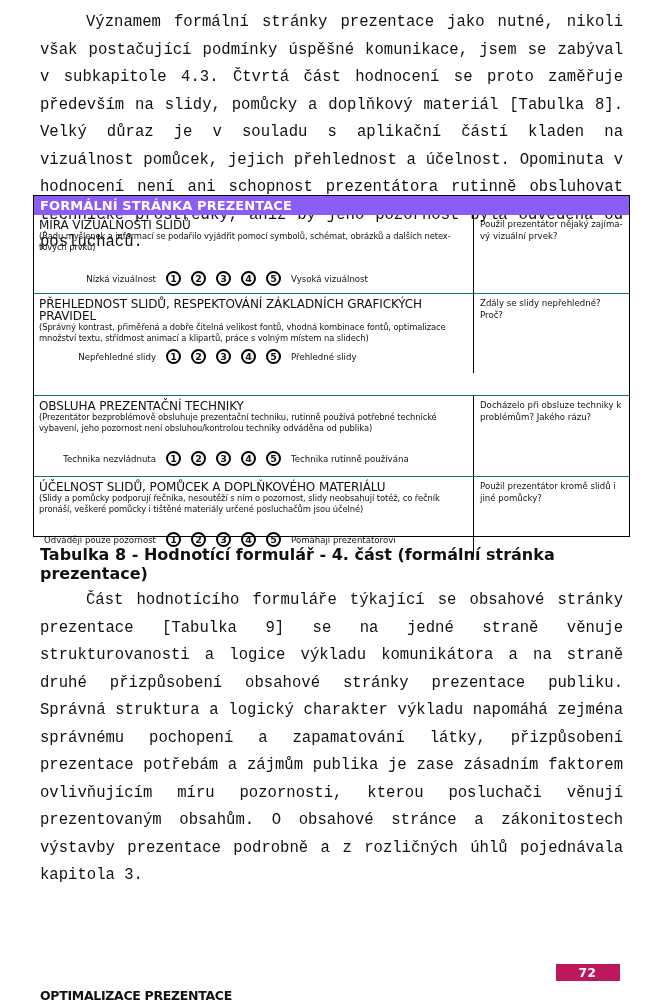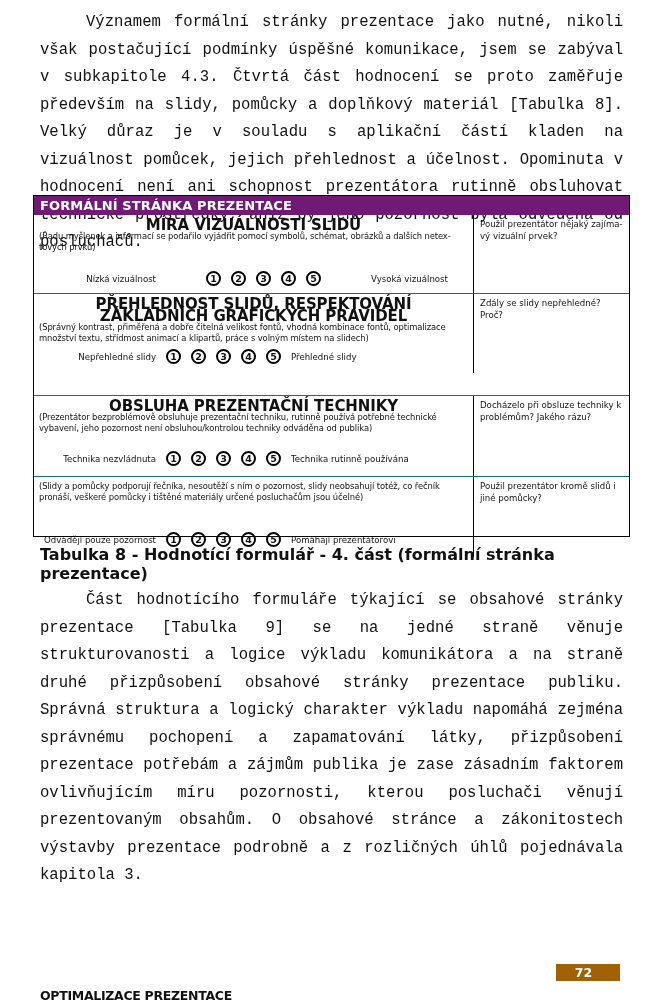--- a/index.html
+++ b/index.html
@@ -13,35 +13,35 @@
     text-indent: 46px; hyphens: manual;
   }
   #para1 { top: 9px; }
   #para2 { top: 587px; }
 
   .form-table {
     position: absolute; left: 33px; top: 195px; width: 597px; height: 342px;
     border: 1.5px solid #000; box-sizing: border-box;
   }
   .form-header {
-    background: #701a75; color: #fff; height: 19px; line-height: 19px;
+    background: #8b5cf6; color: #fff; height: 19px; line-height: 19px;
     font-size: 13px; font-weight: bold; padding-left: 6px; letter-spacing: 0.1px;
   }
   .form-row {
     position: relative; border-top: 1px solid #0f766e; display: flex; box-sizing: border-box;
   }
   .form-row.first { border-top: none; }
   .row-left {
     width: 440px; border-right: 1px solid #000; padding: 4px 5px 0 5px; box-sizing: border-box;
     position: relative;
   }
   .row-right {
     flex: 1; padding: 4px 6px 0 6px; font-size: 8.6px; line-height: 11.5px; box-sizing: border-box;
   }
-  .crit-title { font-size: 15px; font-weight: bold; line-height: 12px; letter-spacing: -0.1px; text-align: center; }
+  .crit-title { font-size: 12px; font-weight: normal; line-height: 12px; letter-spacing: -0.1px; }
   .crit-desc { font-size: 8.4px; line-height: 11px; margin-top: 0px; letter-spacing: -0.1px; }
   .scale {
     position: absolute; left: 0; right: 0; display: flex; align-items: center;
     font-size: 8.6px;
   }
   .scale-low { text-align: right; padding-right: 10px; box-sizing: border-box; }
   .circles { display: flex; gap: 10px; }
   .circle {
     width: 15px; height: 15px; border: 2px solid #000; border-radius: 50%;
     box-sizing: border-box; display: flex; align-items: center; justify-content: center;
@@ -51,37 +51,37 @@
 
   .caption {
     position: absolute; left: 40px; top: 545px; font-size: 16px; font-weight: bold;
   }
 
   .footer-title {
     position: absolute; left: 40px; top: 988px; font-size: 12.5px; font-weight: bold; letter-spacing: -0.3px;
   }
   .page-num {
     position: absolute; left: 556px; top: 964px; width: 64px; height: 17px;
-    background: #a16207; color: #fff; font-size: 12.5px; font-weight: bold;
-    text-align: center; padding-right: 9px; box-sizing: border-box; line-height: 17px;
+    background: #be185d; color: #fff; font-size: 12.5px; font-weight: bold;
+    text-align: right; padding-right: 24px; box-sizing: border-box; line-height: 17px;
   }
 </style>
 </head>
 <body>
 
 <p id="para1" class="para serif" style="margin:0;">Významem formální stránky prezentace jako nutné, nikoli však postačující pod­mínky úspěšné komunikace, jsem se zabýval v subkapitole 4.3. Čtvrtá část hodnocení se proto zaměřuje především na slidy, pomůcky a doplňkový materiál [Tabulka 8]. Velký dů­raz je v souladu s aplikační částí kladen na vizuálnost pomůcek, jejich přehlednost a účel­nost. Opominuta v hodnocení není ani schopnost prezentátora rutinně obsluhovat tech­nické prostředky, aniž by jeho pozornost byla odvedena od posluchačů.</p>
 
 <div class="form-table sans">
   <div class="form-header">FORMÁLNÍ STRÁNKA PREZENTACE</div>
 
   <div class="form-row first" style="height:78px;">
     <div class="row-left">
       <div class="crit-title">MÍRA VIZUÁLNOSTI SLIDŮ</div>
       <div class="crit-desc">(Řadu myšlenek a informací se podařilo vyjádřit pomocí symbolů, schémat, obrázků a dalších netex­tových prvků)</div>
-      <div class="scale" style="top:56px;gap:40px;">
+      <div class="scale" style="top:56px;">
         <span class="scale-low" style="width:132px;">Nízká vizuálnost</span>
         <div class="circles">
           <span class="circle">1</span>
           <span class="circle">2</span>
           <span class="circle">3</span>
           <span class="circle">4</span>
           <span class="circle">5</span>
         </div>
         <span class="scale-high">Vysoká vizuálnost</span>
       </div>
@@ -128,20 +128,21 @@
         <span class="scale-high">Technika rutinně používána</span>
       </div>
     </div>
     <div class="row-right">
       <span>Docházelo při obsluze techniky k problémům? Jakého rázu?</span>
     </div>
   </div>
 
   <div class="form-row" style="height:81px;">
     <div class="row-left">
+      <div class="crit-title">ÚČELNOST SLIDŮ, POMŮCEK A DOPLŇKOVÉHO MATERIÁLU</div>
       <div class="crit-desc">(Slidy a pomůcky podporují řečníka, nesoutěží s ním o pozornost, slidy neobsahují totéž, co řečník pronáší, veškeré pomůcky i tištěné materiály určené posluchačům jsou účelné)</div>
       <div class="scale" style="top:55px;">
         <span class="scale-low" style="width:132px;text-align:right;">Odvádějí pouze pozornost</span>
         <div class="circles">
           <span class="circle">1</span>
           <span class="circle">2</span>
           <span class="circle">3</span>
           <span class="circle">4</span>
           <span class="circle">5</span>
         </div>

